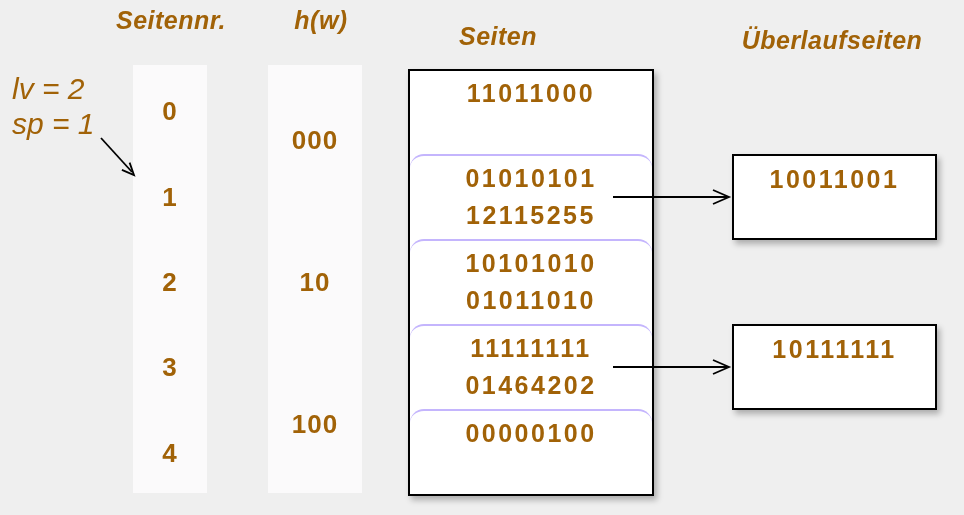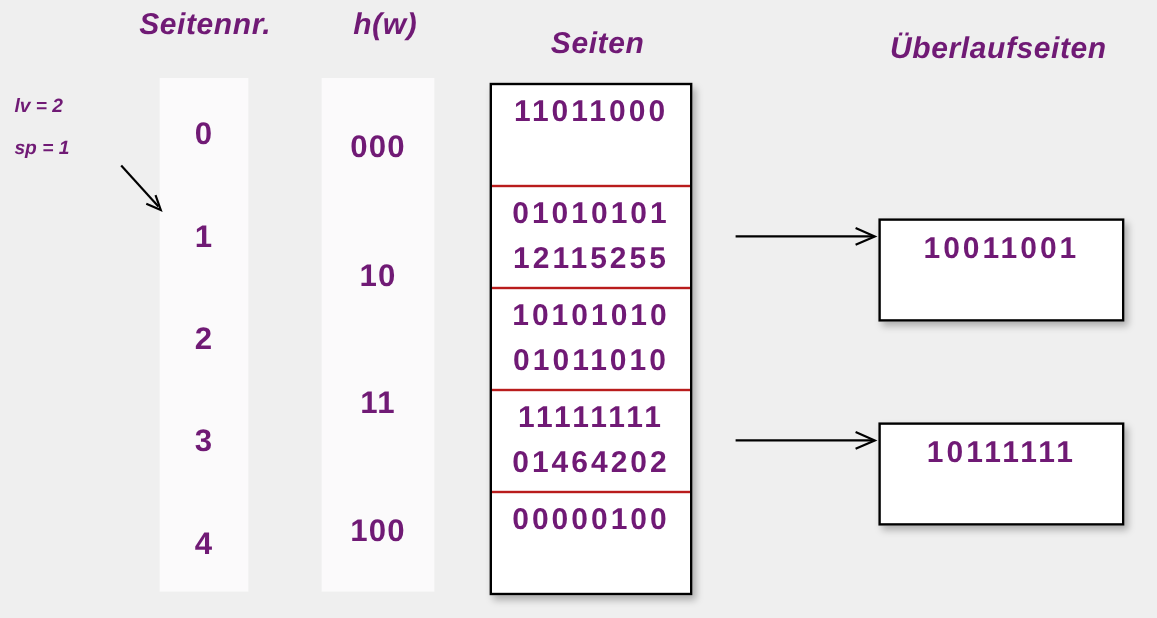--- a/index.html
+++ b/index.html
@@ -1,45 +1,45 @@
 <!DOCTYPE html>
 <html><head>
 <meta charset="utf-8">
 <style>
   html,body{margin:0;padding:0;background:#efefef;}
   .canvas{
     position:relative;width:964px;height:515px;background:#efefef;overflow:hidden;
-    font-family:"Liberation Sans",sans-serif;color:#701a75;
+    font-family:"Liberation Sans",sans-serif;color:#a16207;
   }
   .hdr{
     position:absolute;top:6px;transform:translateX(-50%);
     font-style:italic;font-weight:600;font-size:25px;letter-spacing:.5px;white-space:nowrap;
   }
   .statelbl{
     position:absolute;left:12px;top:71px;
-    font-style:italic;font-weight:700;font-size:16px;line-height:35px;white-space:nowrap;
+    font-style:italic;font-weight:400;font-size:30px;line-height:35px;white-space:nowrap;
   }
   .strip{position:absolute;top:65px;height:428px;background:#fbfafb;}
   .strip-pageno{left:133px;width:74px;}
   .strip-hash{left:268px;width:94px;}
   .cells{display:flex;flex-direction:column;height:427px;margin-top:4px;}
   .cell{flex:1;display:flex;align-items:center;justify-content:center;
         font-size:26px;font-weight:600;letter-spacing:1px;}
   .pagesbox{
-    position:absolute;left:408px;top:69px;width:169px;height:427px;box-sizing:border-box;
+    position:absolute;left:408px;top:69px;width:246px;height:427px;box-sizing:border-box;
     background:#ffffff;border:2.5px solid #000;box-shadow:3px 4px 6px rgba(0,0,0,.28);
     display:flex;flex-direction:column;
   }
   .prow{flex:1;text-align:center;padding-top:4px;overflow:hidden;}
-  .prow + .prow{border-top:2px solid #b91c1c;}
+  .prow + .prow{border-top:2px solid #c4b5fd;border-radius:14px;}
   .bin{font-size:25px;font-weight:600;line-height:37px;letter-spacing:2.5px;white-space:nowrap;}
   .obox{
     position:absolute;left:732px;width:205px;height:86px;box-sizing:border-box;
     background:#ffffff;border:2.5px solid #000;box-shadow:3px 4px 6px rgba(0,0,0,.28);
-    text-align:center;padding-top:5px;margin-top:28px;
+    text-align:center;padding-top:5px;
   }
   .obox-1{top:154px;}
   .obox-3{top:324px;}
   .arrows{position:absolute;left:0;top:0;width:964px;height:515px;pointer-events:none;}
   .arrows path,.arrows line{stroke:#000;stroke-width:1.8;fill:none;}
 </style>
 </head>
 <body>
 
 <div class="canvas">
@@ -61,21 +61,20 @@
       <div class="cell">2</div>
       <div class="cell">3</div>
       <div class="cell">4</div>
     </div>
   </div>
 
   <div class="strip strip-hash">
     <div class="cells">
       <div class="cell">000</div>
       <div class="cell">10</div>
-      <div class="cell">11</div>
       <div class="cell">100</div>
     </div>
   </div>
 
   <div class="pagesbox">
     <div class="prow">
       <div class="bin">11011000</div>
       <div class="bin"></div>
     </div>
     <div class="prow">

